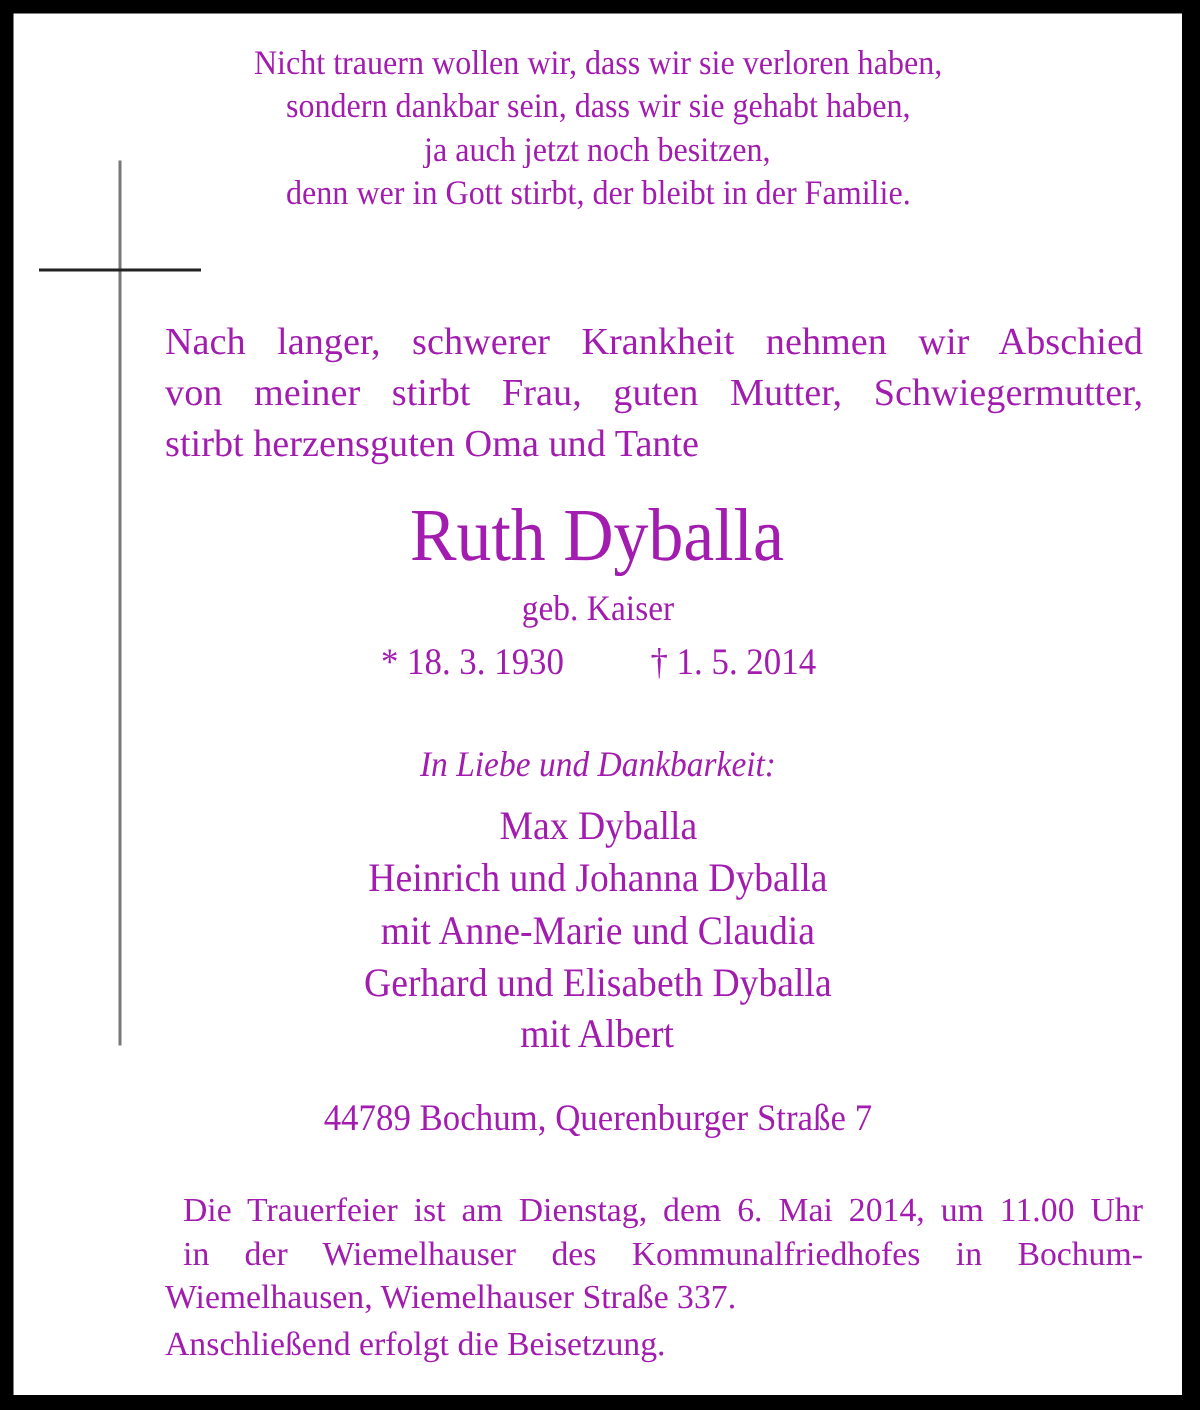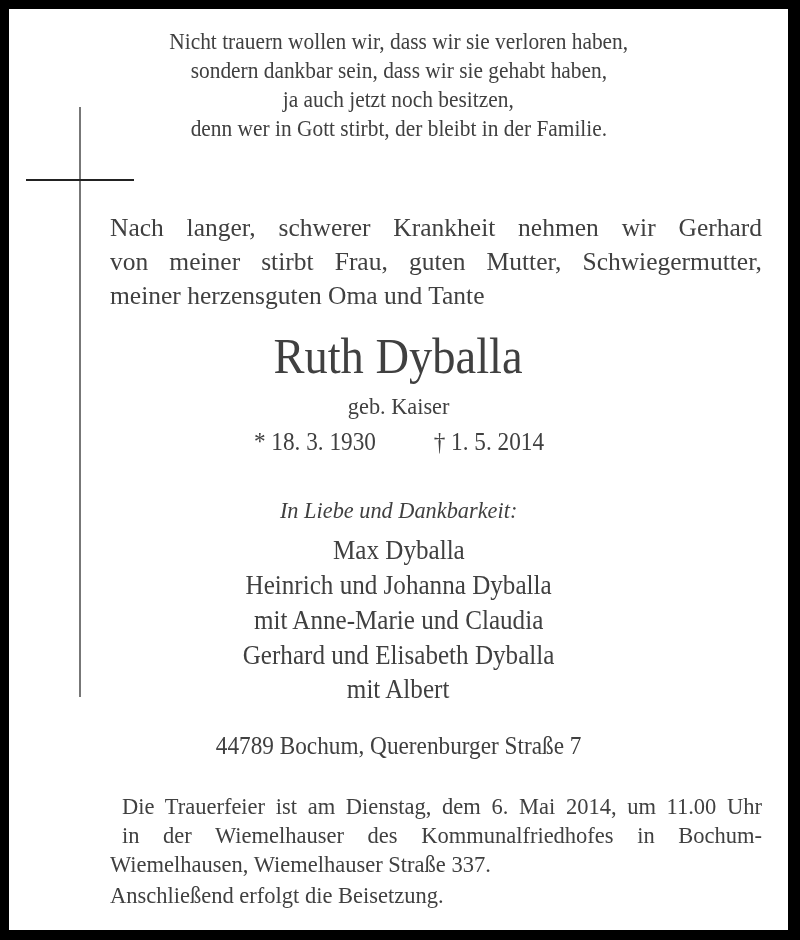--- a/index.html
+++ b/index.html
@@ -1,19 +1,19 @@
 <!DOCTYPE html>
 <html><head>
   <meta charset="utf-8">
   <style>
     html, body { margin: 0; padding: 0; background: #000; }
     body { width: 800px; height: 940px; position: relative; overflow: hidden; }
     .page {
       position: absolute; left: 9px; top: 9px; width: 779px; height: 921px;
-      background: #fff; color: #404040;
+      background: #fff; color: #a21caf;
       font-family: "Liberation Serif", "DejaVu Serif", serif;
     }
     .cross-v { position: absolute; left: 70px; top: 98px; width: 2px; height: 590px; background: #777; }
     .cross-h { position: absolute; left: 17px; top: 170px; width: 108px; height: 2px; background: #222; }
     .line { position: absolute; white-space: nowrap; }
     .c { left: 0; right: 0; text-align: center; }
     .cond { display: inline-block; transform: scaleX(0.93); transform-origin: center; }
     .poem { font-size: 23px; }
     .intro { position: absolute; left: 101px; width: 652px; font-size: 25.5px; line-height: 34px; text-align: justify; text-align-last: justify; }
     .intro .last { text-align-last: left; }
@@ -36,23 +36,23 @@
 
   <div class="cross-v"></div>
   <div class="cross-h"></div>
 
   <div class="line c poem" style="top:20px;"><span class="cond">Nicht trauern wollen wir, dass wir sie verloren haben,</span></div>
   <div class="line c poem" style="top:49px;"><span class="cond">sondern dankbar sein, dass wir sie gehabt haben,</span></div>
   <div class="line c poem" style="top:78px;"><span class="cond">ja auch jetzt noch besitzen,</span></div>
   <div class="line c poem" style="top:107px;"><span class="cond">denn wer in Gott stirbt, der bleibt in der Familie.</span></div>
 
   <div class="intro" style="top:202px;">
-    <div>Nach langer, schwerer Krankheit nehmen wir Gerhard</div>
+    <div>Nach langer, schwerer Krankheit nehmen wir Abschied</div>
     <div>von meiner stirbt Frau, guten Mutter, Schwiegermutter,</div>
-    <div class="last">meiner herzensguten Oma und Tante</div>
+    <div class="last">stirbt herzensguten Oma und Tante</div>
   </div>
 
   <div class="line c name" style="top:318px;"><span class="cond">Ruth Dyballa</span></div>
   <div class="line c maiden" style="top:384px;"><span class="cond">geb. Kaiser</span></div>
   <div class="line c dates" style="top:419px;">
     <span class="cond">
       <span>* 18. 3. 1930</span><span class="gap"></span><span>† 1. 5. 2014</span>
     </span>
   </div>
 

